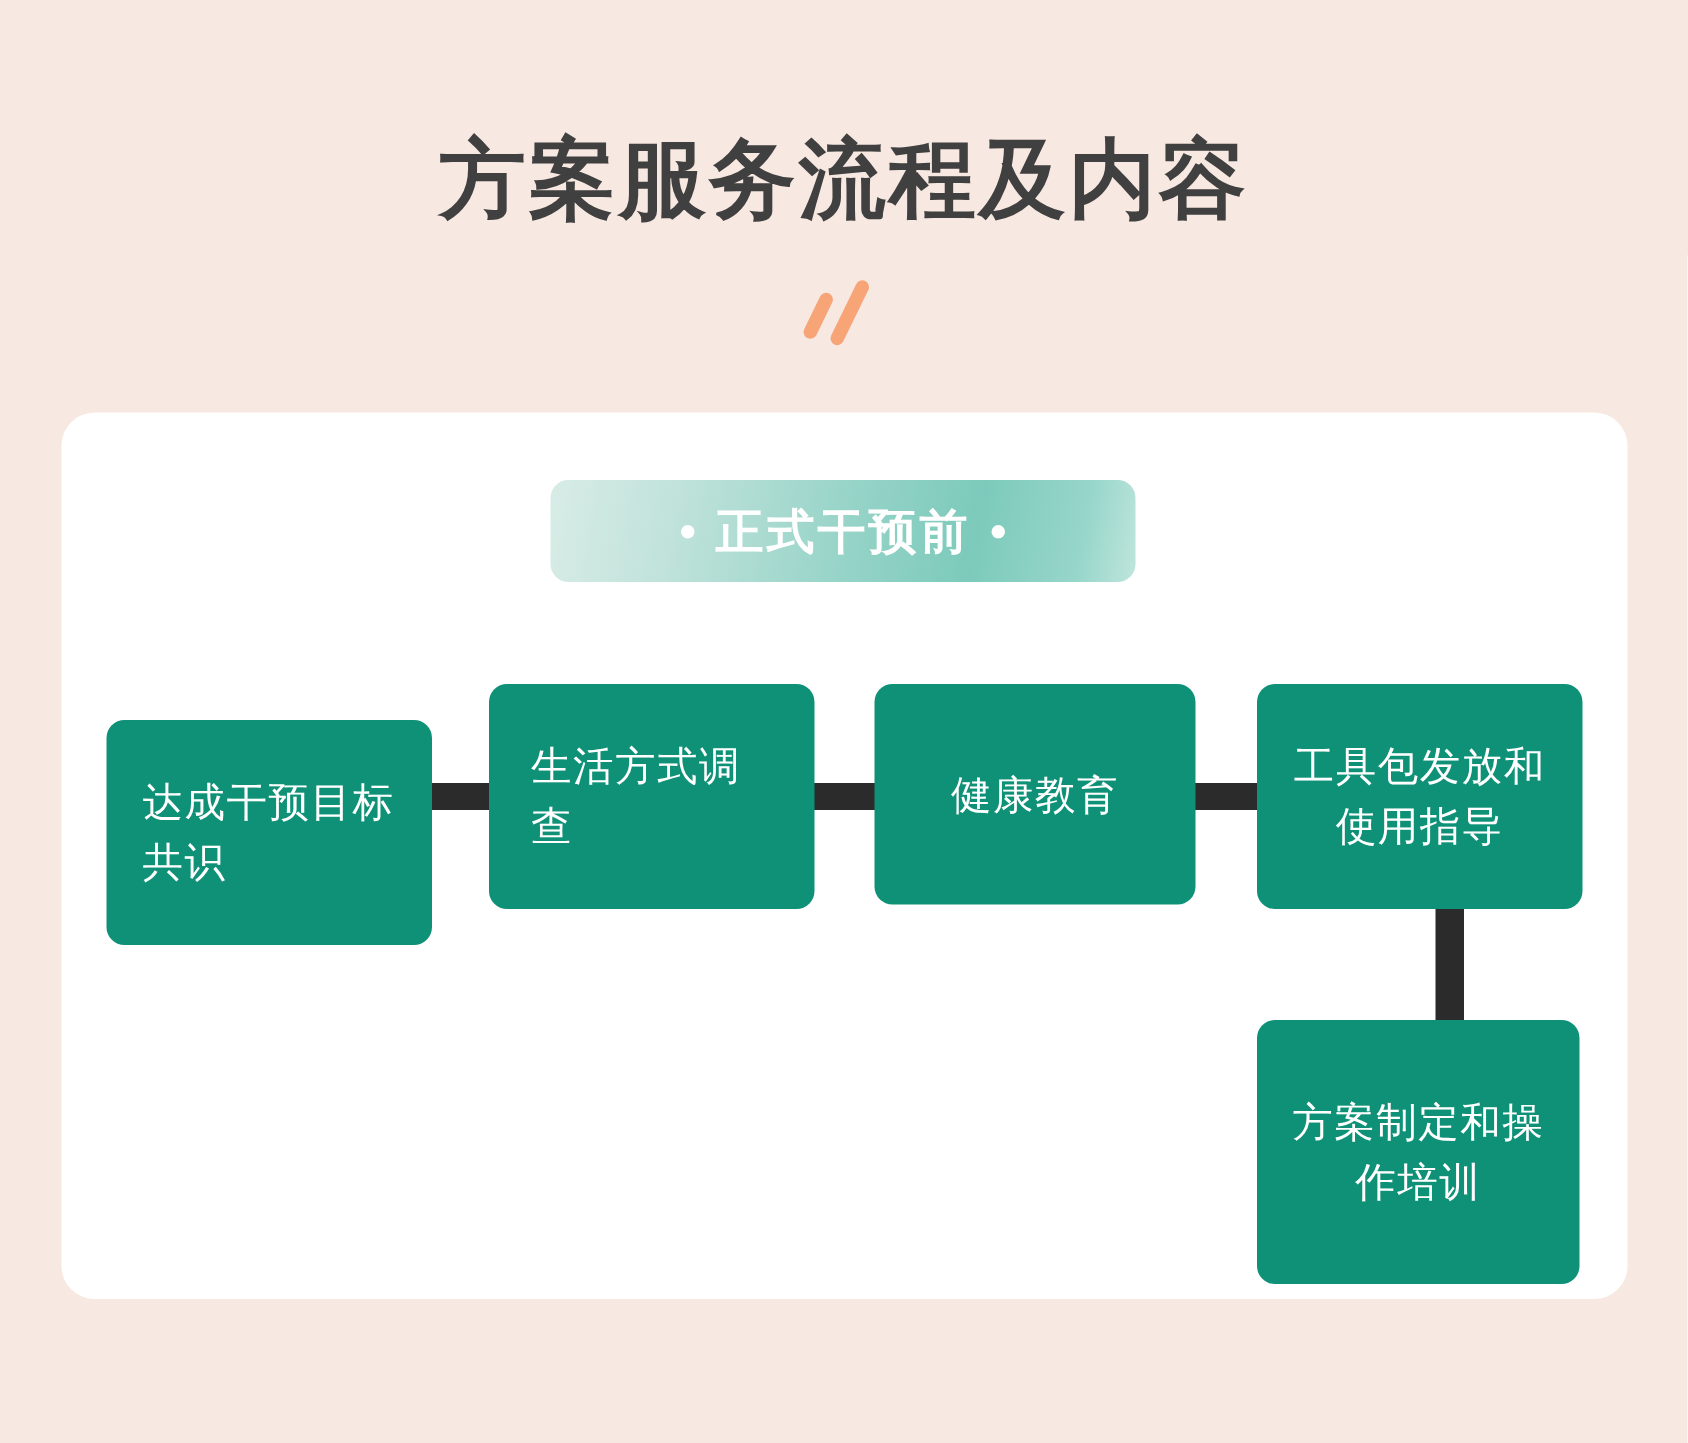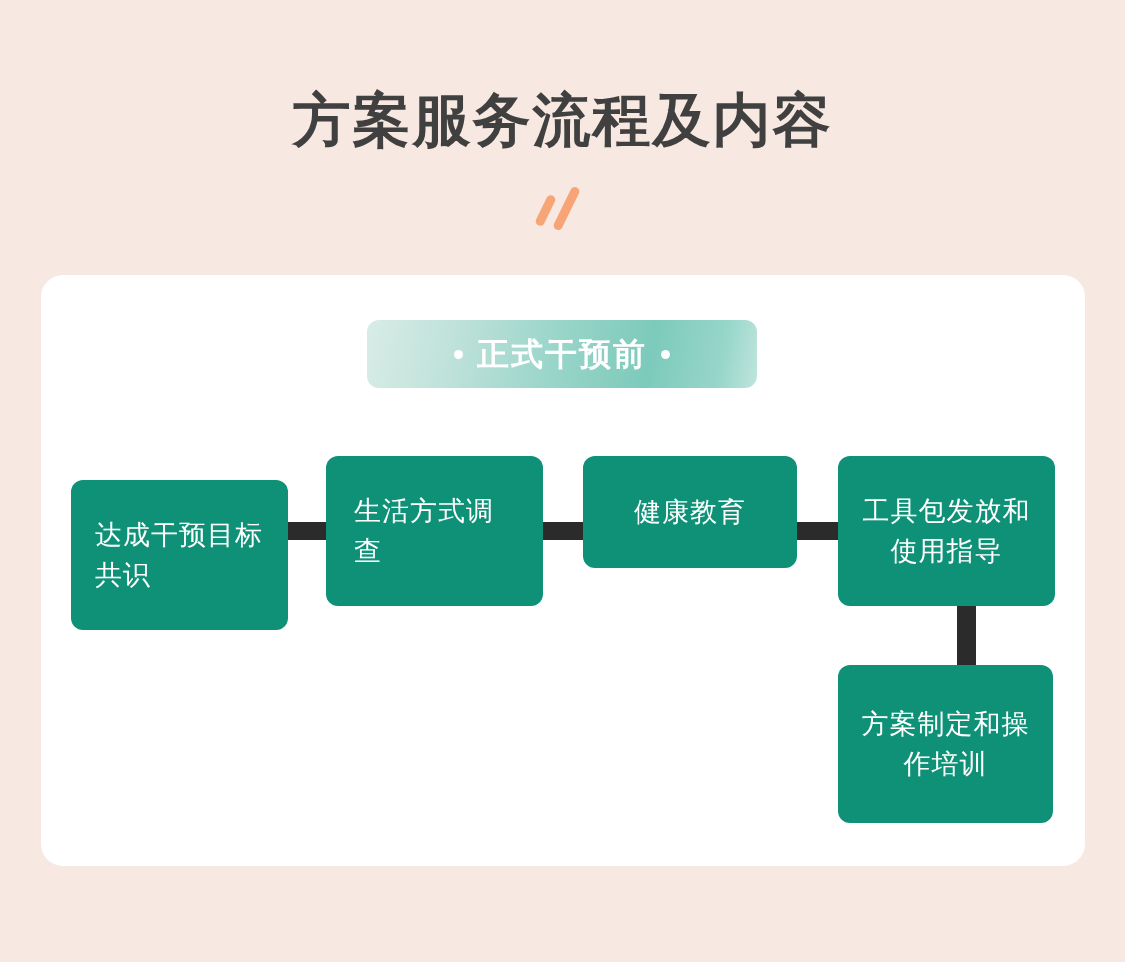--- a/index.html
+++ b/index.html
@@ -121,25 +121,25 @@
     letter-spacing: 1px;
     z-index: 2;
   }
   .node .node-label {
     display: block;
     width: 100%;
   }
 
   .node-1 { left: 30px;  top: 181px; width: 217px; height: 150px; padding: 0 24px; margin-top: 24px; }
   .node-2 { left: 285px; top: 181px; width: 217px; height: 150px; padding: 12px 28px; }
-  .node-3 { left: 542px; top: 181px; width: 214px; height: 112px; padding: 0 24px;
+  .node-3 { left: 542px; top: 181px; width: 214px; height: 147px; padding: 0 24px;
             justify-content: center; text-align: center; }
   .node-4 { left: 797px; top: 181px; width: 217px; height: 150px; padding: 0 20px;
             justify-content: center; text-align: center; }
-  .node-5 { left: 797px; top: 390px; width: 215px; height: 158px; padding: 0 20px;
+  .node-5 { left: 797px; top: 405px; width: 215px; height: 176px; padding: 0 20px;
             justify-content: center; text-align: center; }
 
   .node-1 .node-label, .node-2 .node-label { text-align: left; }
 
   
   .connector {
     position: absolute;
     background: #2b2b2b;
     z-index: 1;
   }

